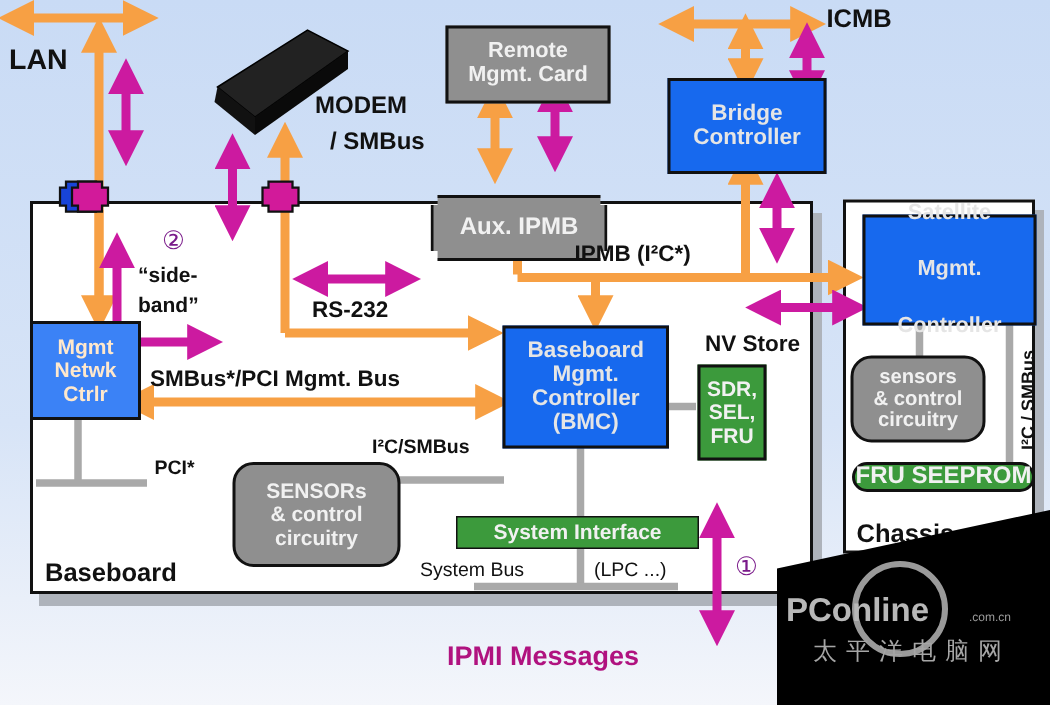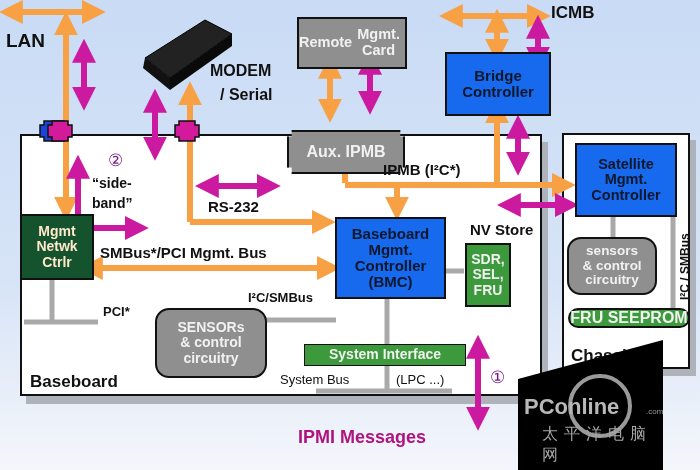--- a/index.html
+++ b/index.html
@@ -3,25 +3,25 @@
 <meta charset="utf-8">
 <style>
   html,body{margin:0;padding:0;}
   body{width:700px;height:470px;overflow:hidden;position:relative;
     background:linear-gradient(180deg,#c9dbf5 0%,#d7e4f7 60%,#e9eff9 85%,#f4f6fb 100%);
     font-family:"Liberation Sans",sans-serif;font-weight:bold;}
   .abs{position:absolute;}
   svg.layer{position:absolute;left:0;top:0;width:700px;height:470px;}
   .panel{position:absolute;background:#fff;border:2px solid #111;box-sizing:border-box;}
   .shadow{position:absolute;background:#aeb3bb;}
-  .box{position:absolute;box-sizing:border-box;border:2px solid #111;display:flex;align-items:center;justify-content:center;text-align:center;color:#0f172a;line-height:1.08;}
+  .box{position:absolute;box-sizing:border-box;border:2px solid #111;display:flex;align-items:center;justify-content:center;text-align:center;color:#e5e5e5;line-height:1.08;}
   .blue{background:#1769ee;}
   .gray{background:#8f8f8f;color:#f1f1f1;}
   .green{background:#3c9a3c;color:#f1f1f1;}
-  .orange{background:#14532d;color:#ffe8cc;}
+  .orange{background:#3b82f6;color:#ffe8cc;}
   .lbl{position:absolute;color:#111;white-space:nowrap;}
   .pill{border-radius:14px;}
 </style>
 </head>
 <body>
 
 <div class="shadow" style="left:26px;top:142px;width:522px;height:262px;"></div>
 <div class="panel" style="left:20px;top:134px;width:522px;height:262px;"></div>
 <div class="shadow" style="left:568px;top:140px;width:128px;height:236px;"></div>
 <div class="panel" style="left:562px;top:133px;width:128px;height:236px;"></div>
@@ -92,24 +92,24 @@
 
   <g>
     <path d="M145,58 L205,20 L232,34 L170,78 Z" fill="#222" stroke="#000"></path>
     <path d="M145,58 L170,78 L170,90 L143,68 Z" fill="#111"></path>
     <path d="M170,78 L232,34 L232,46 L170,90 Z" fill="#0a0a0a"></path>
   </g>
 </svg>
 
 <div class="lbl" style="left:6px;top:30px;font-size:19px;">LAN</div>
 <div class="lbl" style="left:210px;top:62px;font-size:16px;">MODEM</div>
-<div class="lbl" style="left:220px;top:86px;font-size:16px;">/ Serial</div>
+<div class="lbl" style="left:220px;top:86px;font-size:16px;">/ SMBus</div>
 <div class="lbl" style="left:551px;top:3px;font-size:17px;">ICMB</div>
 
-<div class="box gray" style="left:297px;top:17px;width:110px;height:52px;font-size:14.5px;flex-direction:row;">
+<div class="box gray" style="left:297px;top:17px;width:110px;height:52px;font-size:14.5px;flex-direction:column;">
   <span>Remote</span>
   <span>Mgmt. Card</span>
 </div>
 
 <div class="box blue" style="left:445px;top:52px;width:106px;height:64px;font-size:15px;flex-direction:column;">
   <span>Bridge</span>
   <span>Controller</span>
 </div>
 
 <div class="box gray" style="left:287px;top:130px;width:118px;height:44px;font-size:16px;clip-path:polygon(0 15%,4% 15%,4% 0,96% 0,96% 15%,100% 15%,100% 85%,96% 85%,96% 100%,4% 100%,4% 85%,0 85%);">
@@ -153,37 +153,37 @@
 <div class="box gray pill" style="left:155px;top:308px;width:112px;height:70px;font-size:14px;flex-direction:column;">
   <span>SENSORs</span>
   <span>&amp; control</span>
   <span>circuitry</span>
 </div>
 
 <div class="box green" style="left:304px;top:344px;width:162px;height:22px;font-size:14px;border-width:1px;">
   <span>System Interface</span>
 </div>
 
-<div class="box blue" style="left:575px;top:143px;width:102px;height:74px;font-size:14.5px;flex-direction:column;">
+<div class="box blue" style="left:575px;top:143px;width:116px;height:74px;font-size:14.5px;flex-direction:column;gap:22px;">
   <span>Satellite</span>
   <span>Mgmt.</span>
   <span>Controller</span>
 </div>
 
 <div class="box gray pill" style="left:567px;top:237px;width:90px;height:58px;font-size:13.5px;flex-direction:column;">
   <span>sensors</span>
   <span>&amp; control</span>
   <span>circuitry</span>
 </div>
 
 <div class="lbl" style="left:678px;top:300px;font-size:12px;transform:rotate(-90deg);transform-origin:left top;">I²C / SMBus</div>
 
 <div class="box green pill" style="left:568px;top:308px;width:122px;height:20px;font-size:16px;">
   <span>FRU SEEPROM</span>
 </div>
 <div class="lbl" style="left:571px;top:346px;font-size:17px;">Chassis</div>
 
-<div class="abs" style="left:518px;top:340px;width:145px;height:130px;background:#000;clip-path:polygon(0 30%,100% 0,100% 100%,0 100%);">
+<div class="abs" style="left:518px;top:340px;width:182px;height:130px;background:#000;clip-path:polygon(0 30%,100% 0,100% 100%,0 100%);">
   <div class="abs" style="left:50px;top:34px;width:64px;height:64px;border-radius:50%;border:4px solid #9a9a9a;box-sizing:border-box;"></div>
   <div class="abs" style="left:6px;top:54px;font-size:22px;color:#b8b8b8;">PConline</div>
   <div class="abs" style="left:128px;top:67px;font-size:8px;color:#9a9a9a;font-weight:normal;">.com.cn</div>
   <div class="abs" style="left:24px;top:84px;font-size:16px;color:#a6a6a6;letter-spacing:6px;font-weight:normal;">太平洋电脑网</div>
 </div>
 
 </body></html>

